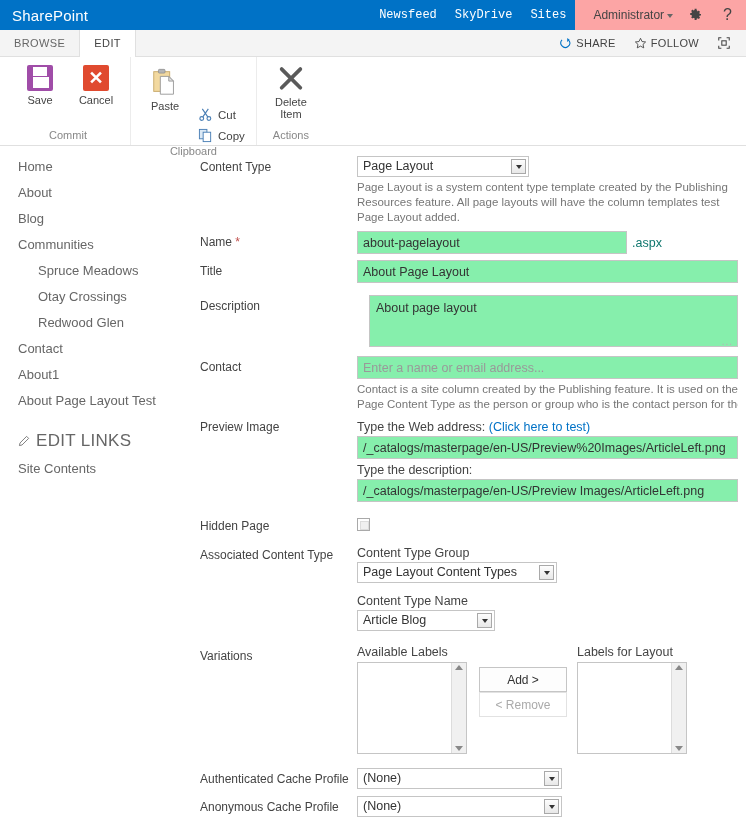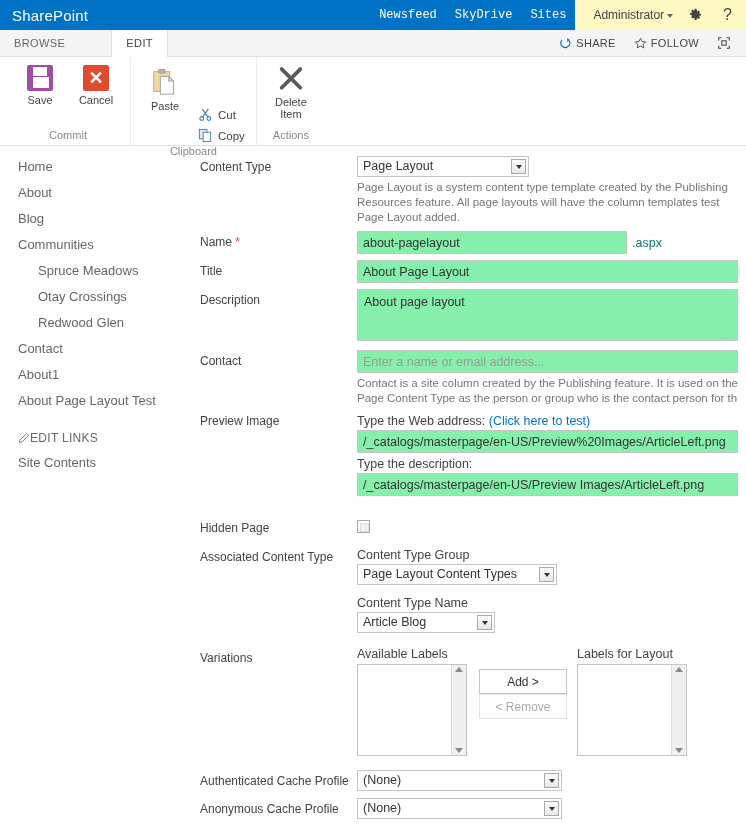--- a/index.html
+++ b/index.html
@@ -53,21 +53,21 @@
     margin-left: -4px;
     width: 0; height: 0;
     border-left: 4px solid transparent;
     border-right: 4px solid transparent;
     border-bottom: 4px solid #0072c6;
   }
   .suite-right {
     display: flex;
     align-items: center;
     height: 30px;
-    background: #fef9c3;
+    background: #fca5a5;
     padding-left: 10px;
   }
   .suite-user {
     font-size: 12px;
     color: #444;
     padding: 0 4px 0 8px;
     cursor: pointer;
     white-space: nowrap;
   }
   .caret-dn {
@@ -88,21 +88,20 @@
   }
 
   
   .ribbon-tabs {
     position: relative;
     height: 27px;
     background: #f4f4f4;
     border-bottom: 1px solid #e0e0e0;
     display: flex;
     align-items: stretch;
-    gap: 32px;
   }
   .rtab {
     display: flex; align-items: center;
     padding: 0 14px;
     font-size: 11px;
     letter-spacing: .4px;
     color: #666;
     cursor: pointer;
     text-transform: uppercase;
   }
@@ -235,21 +234,22 @@
     cursor: pointer;
     line-height: 16px;
   }
   .nav-item.sub { padding-left: 38px; }
   .nav-sep { height: 12px; }
   .edit-links {
     padding: 5px 10px 5px 18px;
     color: #666;
     display: flex;
     align-items: center;
-    font-size: 12px;
+    gap: 6px;
+    font-size: 17px;
     letter-spacing: .3px;
     cursor: pointer;
   }
 
   
   .main {
     flex: 1;
     padding-top: 10px;
     padding-right: 8px;
     overflow: hidden;
@@ -563,21 +563,21 @@
       </div>
     </div>
 
     <div class="frow" style="margin-top:4px;">
       <div class="flabel">Title</div>
       <div class="fctl">
         <input class="txt w-full" value="About Page Layout" style="">
       </div>
     </div>
 
-    <div class="frow" style="margin-top:6px;">
+    <div class="frow" style="margin-top:12px;gap:12px;">
       <div class="flabel">Description</div>
       <div class="fctl">
         <div class="ta-wrap">
           <textarea class="txt" style="">About page layout</textarea>
           <span class="ta-grip">...</span>
         </div>
       </div>
     </div>
 
     <div class="frow" style="margin-top:4px;">
@@ -597,21 +597,21 @@
         <div class="sub-label">
           <span>Type the Web address:</span>
           <a class="link">(Click here to test)</a>
         </div>
         <input class="txt w-full" value="/_catalogs/masterpage/en-US/Preview%20Images/ArticleLeft.png" style="">
         <div class="sub-label" style="margin-top:4px;">Type the description:</div>
         <input class="txt w-full" value="/_catalogs/masterpage/en-US/Preview Images/ArticleLeft.png" style="">
       </div>
     </div>
 
-    <div class="frow" style="margin-top:21px;align-items:center;">
+    <div class="frow" style="margin-top:13px;align-items:center;">
       <div class="flabel">Hidden Page</div>
       <div class="fctl">
         <span class="cbx"></span>
       </div>
     </div>
 
     <div class="frow" style="margin-top:10px;">
       <div class="flabel">Associated Content Type</div>
       <div class="fctl">
         <div class="sub-label">Content Type Group</div>

